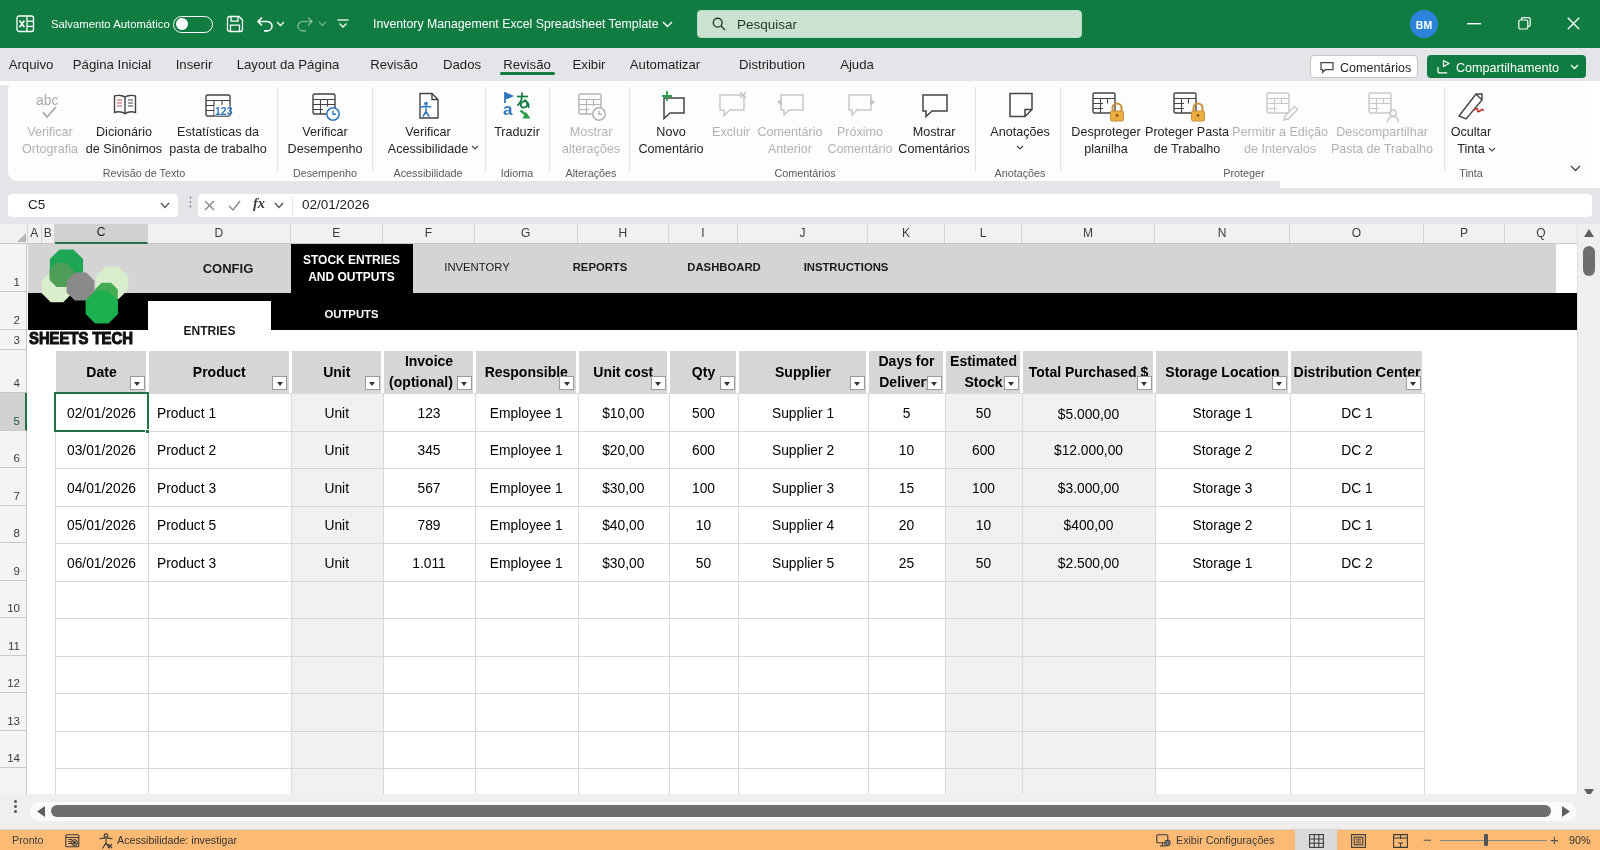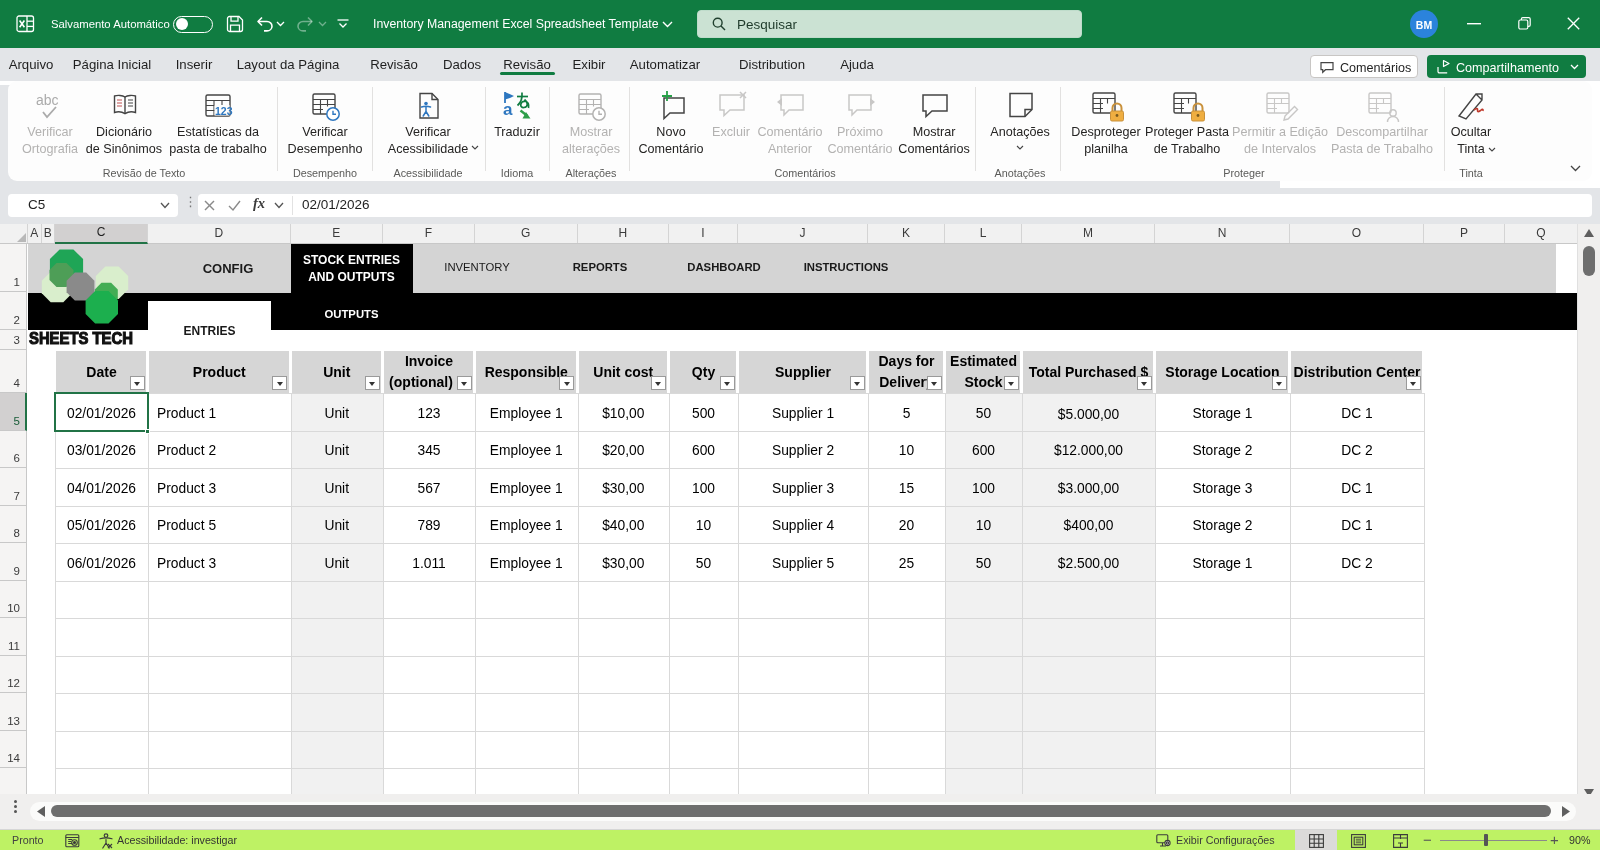--- a/index.html
+++ b/index.html
@@ -27,21 +27,21 @@
 
 #grid{left:0;top:244px;width:1577px;height:550px;background:#fff;overflow:hidden}
 .cell{position:absolute;font-size:13.8px;color:#000;white-space:nowrap}
 .gv{position:absolute;width:1px;background:#D9D9D9}
 .gh{position:absolute;height:1px;background:#D9D9D9}
 .fbtn{position:absolute;width:15px;height:14px;background:#fff;border:1px solid #9a9a9a}
 .fbtn:after{content:"";position:absolute;left:3.5px;top:5px;border-left:3.5px solid transparent;border-right:3.5px solid transparent;border-top:4.5px solid #333}
 
 #vscroll{left:1577px;top:224px;width:23px;height:570px;background:#F0EFEE;border-left:1px solid #E0E0E0}
 #hscroll{left:0;top:794px;width:1600px;height:35px;background:#F0EFEE}
-#statusbar{left:0;top:829px;width:1600px;height:21px;background:#bef264;border-top:1px solid #D6D6D6;font-size:10.7px;color:#333}
+#statusbar{left:0;top:829px;width:1600px;height:21px;background:#fdba74;border-top:1px solid #D6D6D6;font-size:10.7px;color:#333}
 </style></head>
 <body>
 <div class="a" id="titlebar">
 
   <svg style="left:16px;top:15px" width="19" height="18" viewBox="0 0 19 18" fill="none" stroke="#fff" stroke-width="1.3">
     <rect x="1" y="1" width="16.5" height="15.5" rx="2"></rect>
     <line x1="11" y1="1" x2="11" y2="16.5"></line>
       <line x1="11" y1="6.2" x2="17.5" y2="6.2"></line>
       <line x1="11" y1="11.4" x2="17.5" y2="11.4"></line>
     <path d="M3.6 5.5 L8.4 12.2 M8.4 5.5 L3.6 12.2" stroke-width="1.6"></path>

